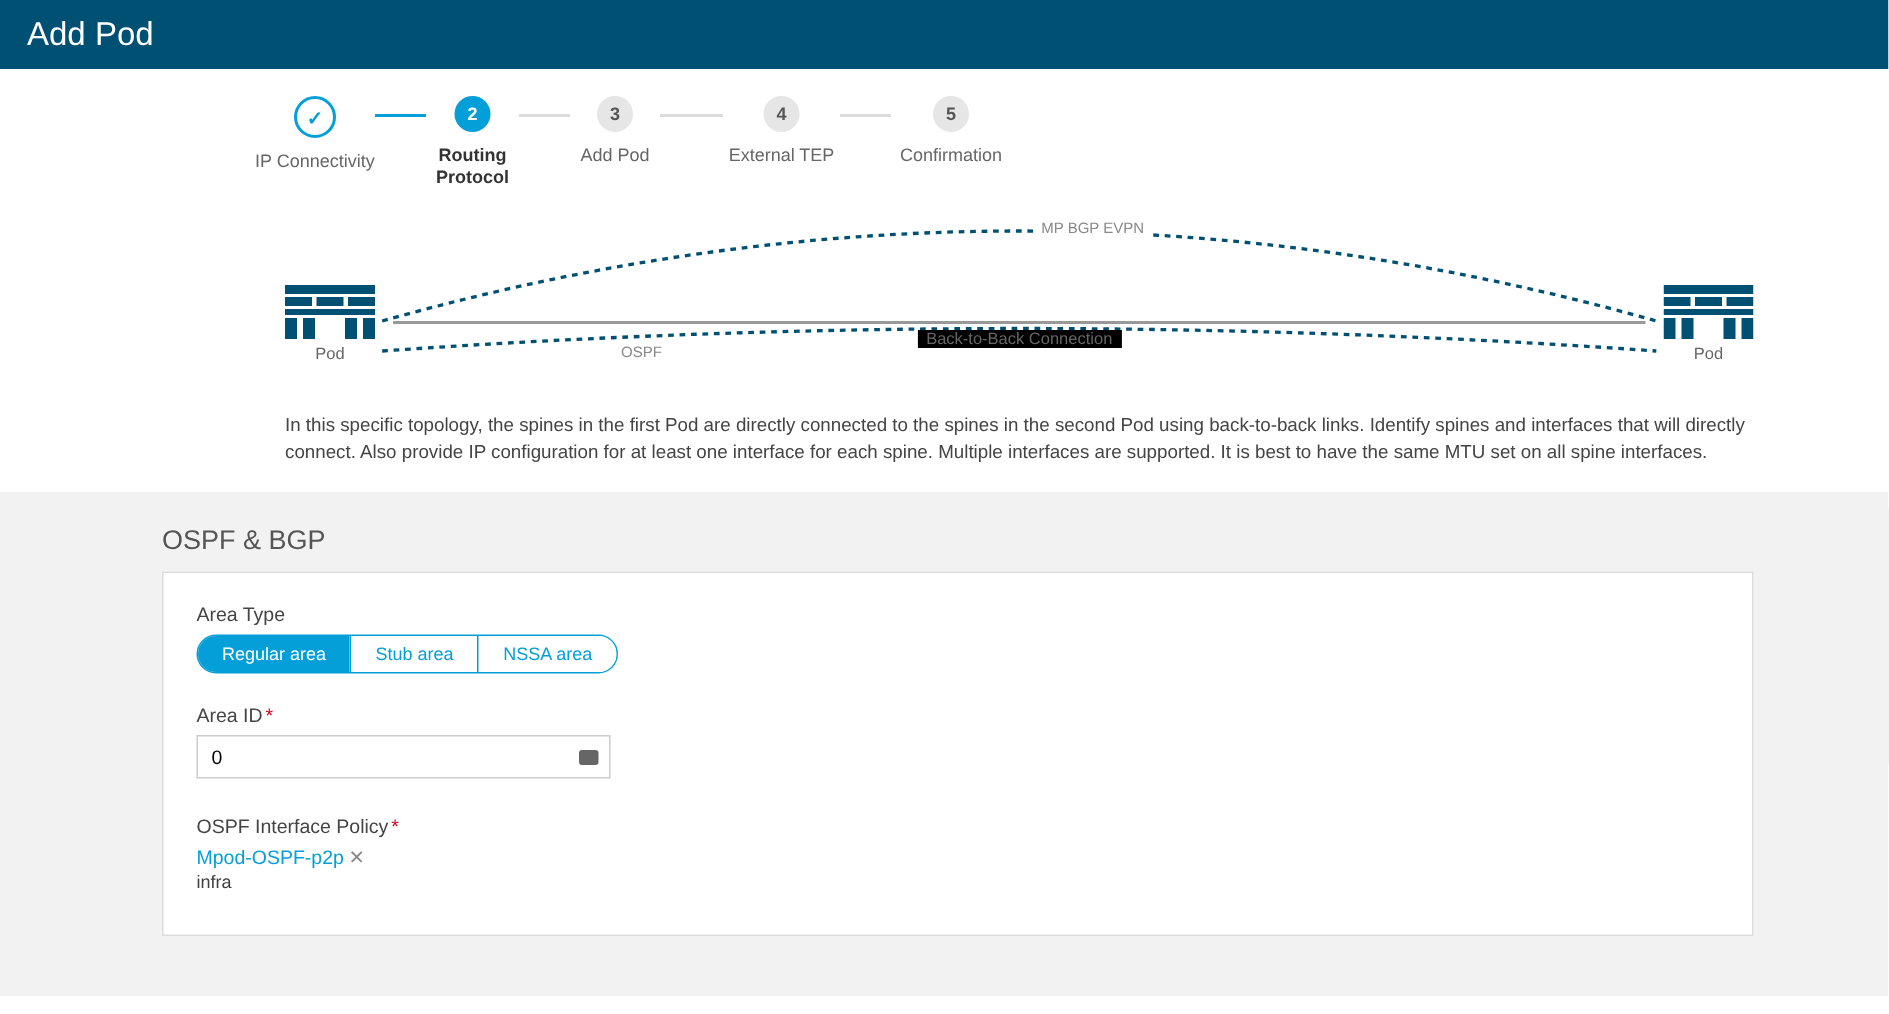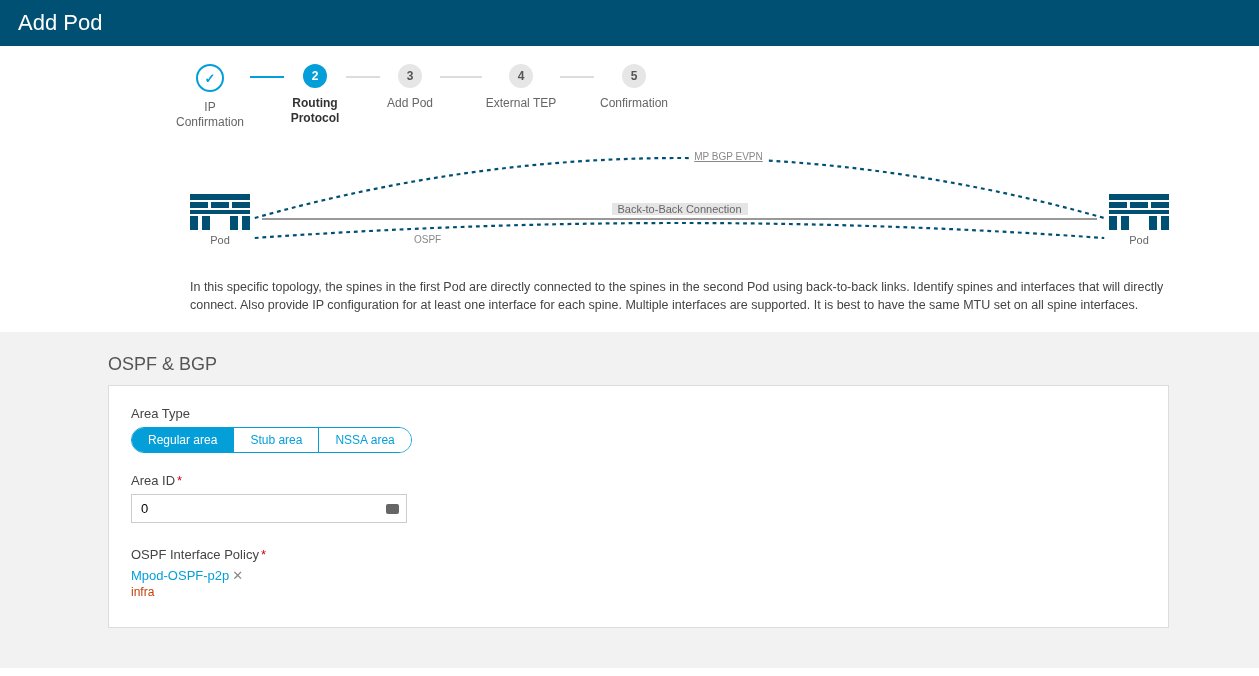--- a/index.html
+++ b/index.html
@@ -34,23 +34,23 @@
   .step.s4{width:78px;}
   .step.s5{width:80px;}
   
   .topo{position:relative;margin:18px 90px 0 190px;height:120px;}
   .pod-icon{position:absolute;bottom:22px;display:flex;flex-direction:column;align-items:center;}
   .pod-left{left:0;}
   .pod-right{right:0;}
   .pod-icon svg{width:60px;height:36px;fill:var(--cisco-blue);}
   .pod-label{font-size:11px;color:#666;margin-top:4px;}
   .conn-line{position:absolute;left:72px;right:72px;top:70px;border-top:2px solid #999;}
-  .conn-label{position:absolute;top:55px;left:50%;transform:translateX(-50%);background:#e5e5e5;padding:0 6px;font-size:11px;color:#666;}
+  .conn-label{position:absolute;top:76px;left:50%;transform:translateX(-50%);background:#000000;padding:0 6px;font-size:11px;color:#666;}
   .ospf-label{position:absolute;top:86px;left:220px;background:#fff;padding:0 4px;font-size:10px;color:#888;text-align:center;}
-  .evpn-label{position:absolute;top:3px;left:55%;transform:translateX(-50%);background:#fff;padding:0 4px;font-size:10px;color:#888;text-decoration:underline;}
+  .evpn-label{position:absolute;top:3px;left:55%;transform:translateX(-50%);background:#fff;padding:0 4px;font-size:10px;color:#888;}
   .arc-svg{position:absolute;left:60px;right:60px;top:0;width:calc(100% - 120px);height:110px;pointer-events:none;}
   .desc{margin:10px 90px 18px 190px;font-size:12.5px;color:#444;line-height:1.45;}
   
   .form-section{background:var(--bg-grey);padding:22px 0 40px 0;}
   .form-inner{margin:0 90px 0 108px;}
   .section-title{font-size:18px;font-weight:300;color:#555;margin-bottom:10px;}
   .card{background:#fff;border:1px solid var(--border-light);padding:20px 22px;}
   .field{margin-bottom:20px;}
   .field-label{font-size:13px;color:#444;margin-bottom:6px;}
   .req{color:#d0021b;margin-left:2px;}
@@ -59,38 +59,38 @@
   .seg-btn{padding:5px 16px;font-size:12px;color:var(--accent);background:#fff;border:none;cursor:pointer;border-left:1px solid var(--accent);}
   .seg-btn:first-child{border-left:none;}
   .seg-btn.sel{background:var(--accent);color:#fff;}
   
   .text-input{width:260px;border:1px solid #ccc;padding:5px 7px;font-size:13px;display:flex;align-items:center;justify-content:space-between;}
   .text-input input{border:none;outline:none;width:100%;font-size:13px;}
   .kbd-icon{width:14px;height:10px;background:#666;border-radius:2px;}
   .stepper-icon{display:flex;flex-direction:column;font-size:7px;color:#888;line-height:6px;}
   .link{color:var(--accent);font-size:13px;cursor:pointer;}
   .close-x{color:#888;margin-left:3px;cursor:pointer;}
-  .infra{font-size:12px;color:#c2410c;margin-top:2px;}
+  .infra{font-size:12px;color:#404040;margin-top:2px;}
   .check::before{content:"✓";font-size:13px;}
 </style>
 </head>
 <body>
 
 <div class="header">
   <span>Add Pod</span>
 </div>
 
 <div class="content">
 
   <div class="stepnav">
     <div class="step done s1">
       <div class="step-circle">
           <span class="check"></span>
         </div>
-      <div class="step-label">IP Confirmation</div>
+      <div class="step-label">IP Connectivity</div>
     </div>
     <div class="step-connector c1"></div>
     <div class="step active s2">
       <div class="step-circle">2</div>
       <div class="step-label" style="white-space:pre;">Routing
 Protocol</div>
     </div>
     <div class="step-connector c2"></div>
     <div class="step s3">
       <div class="step-circle">3</div>

